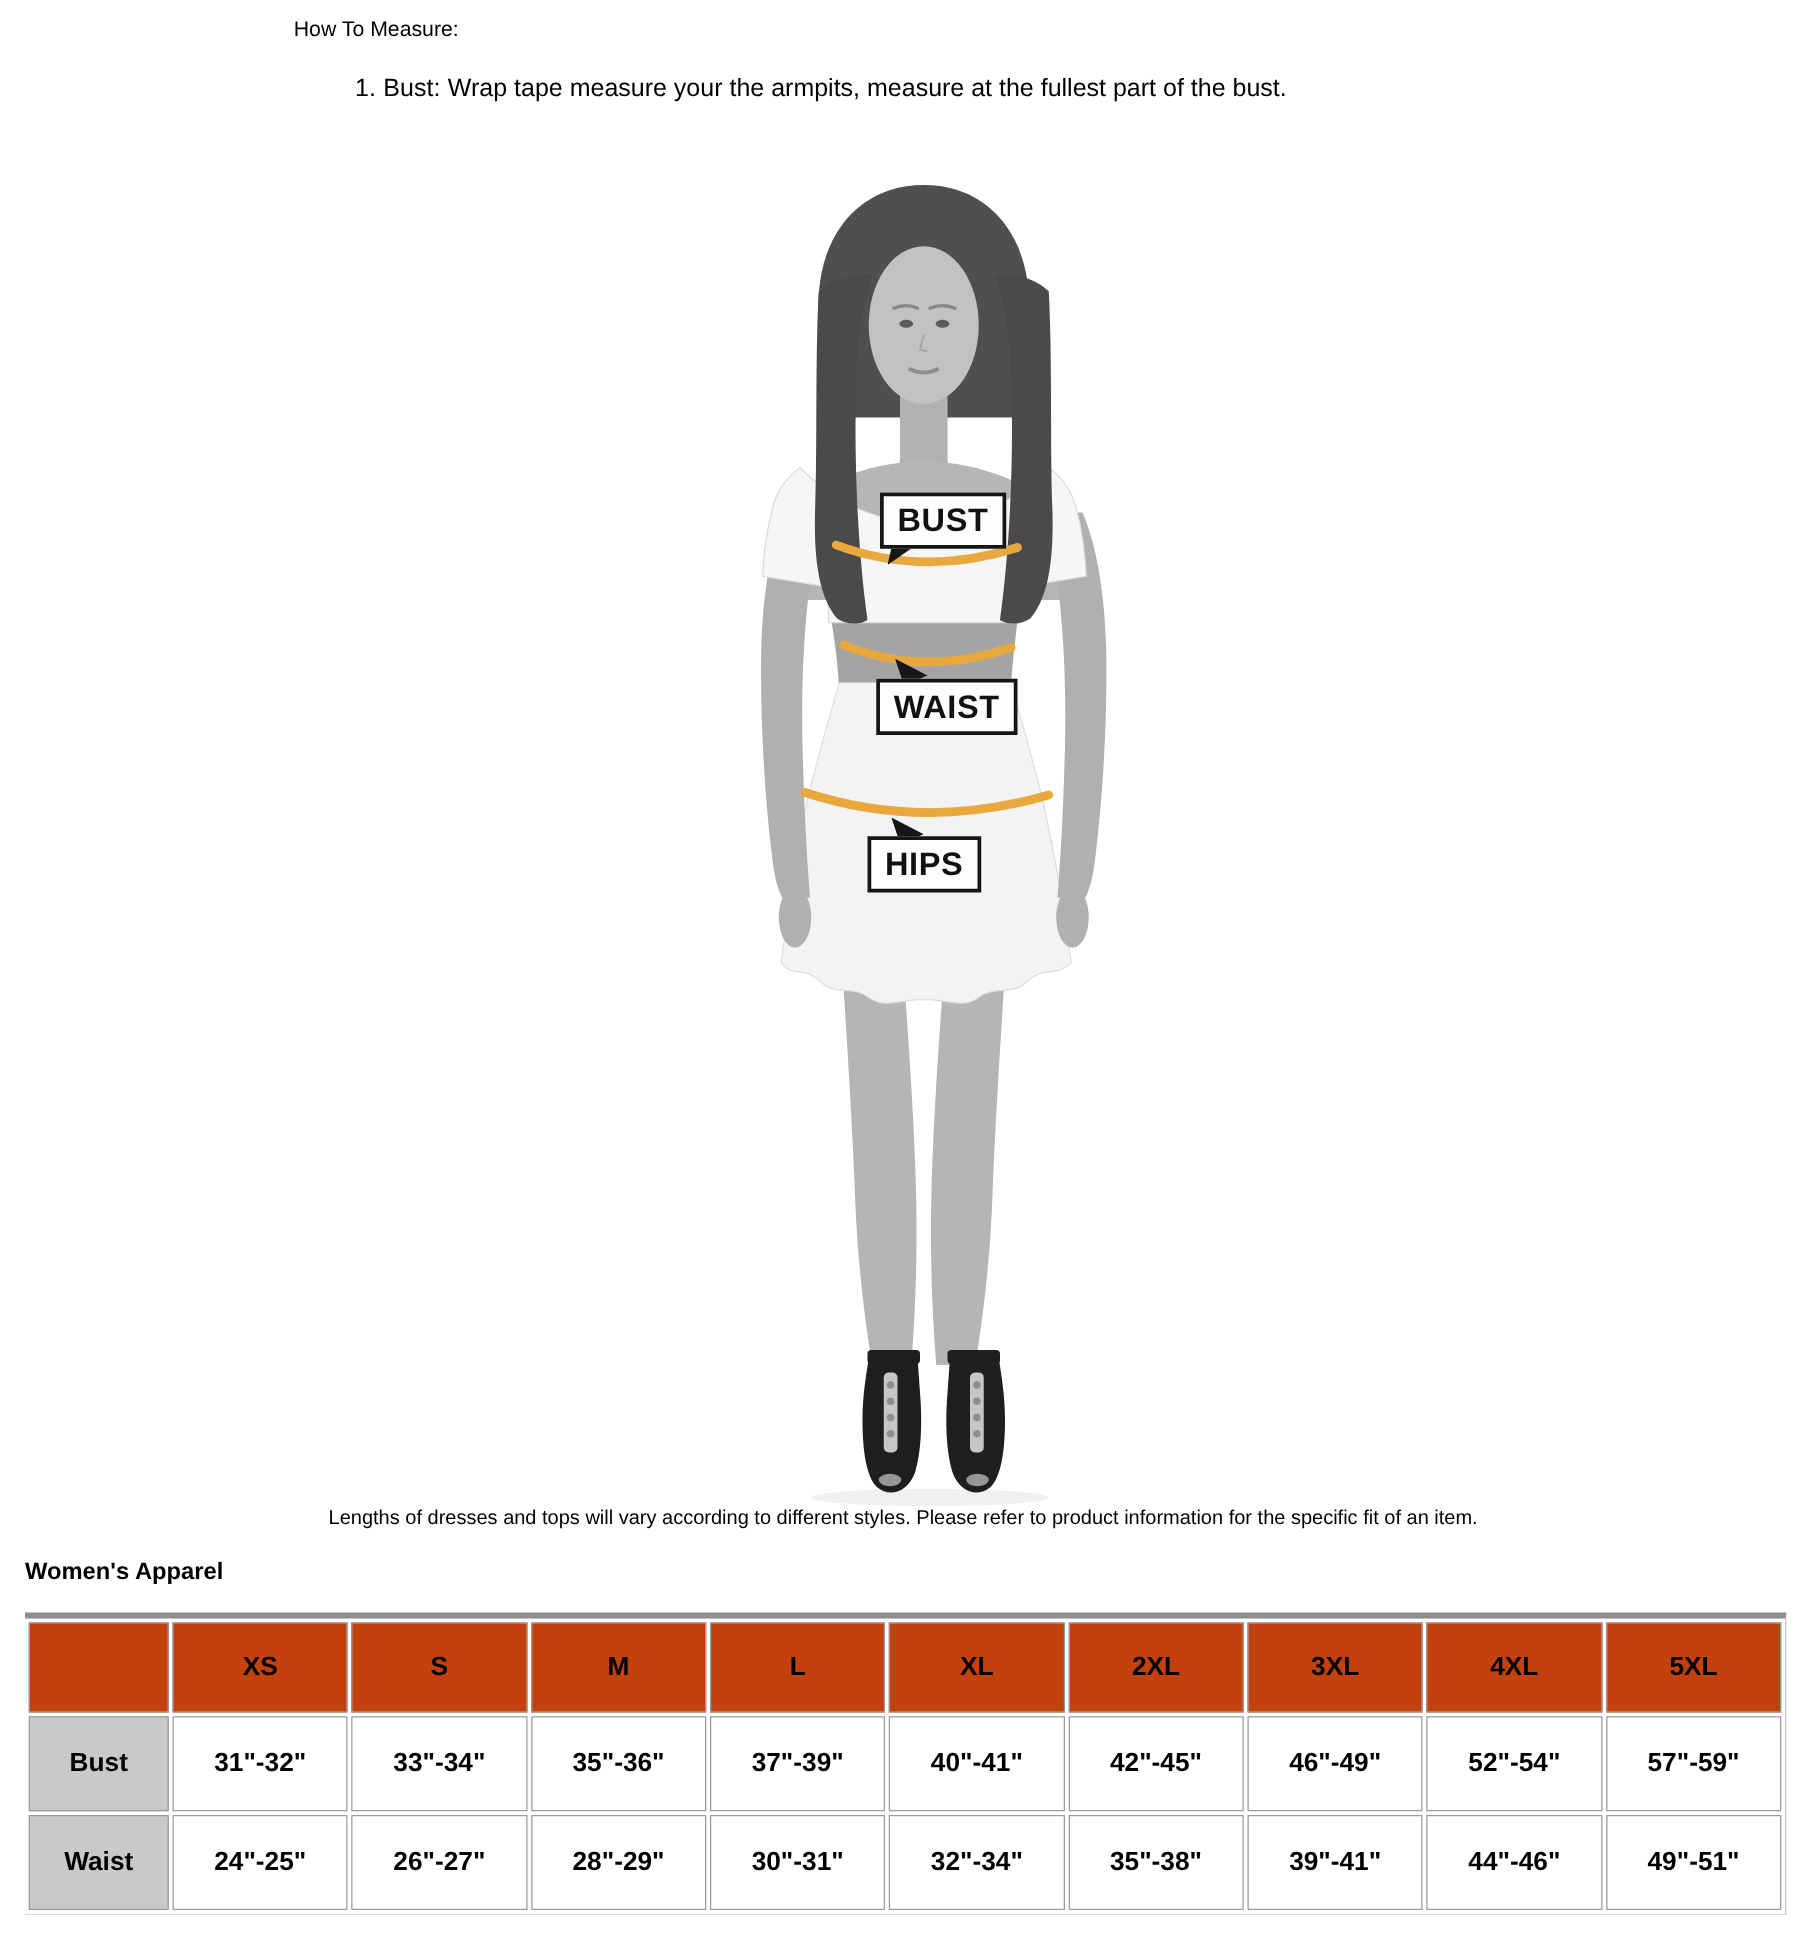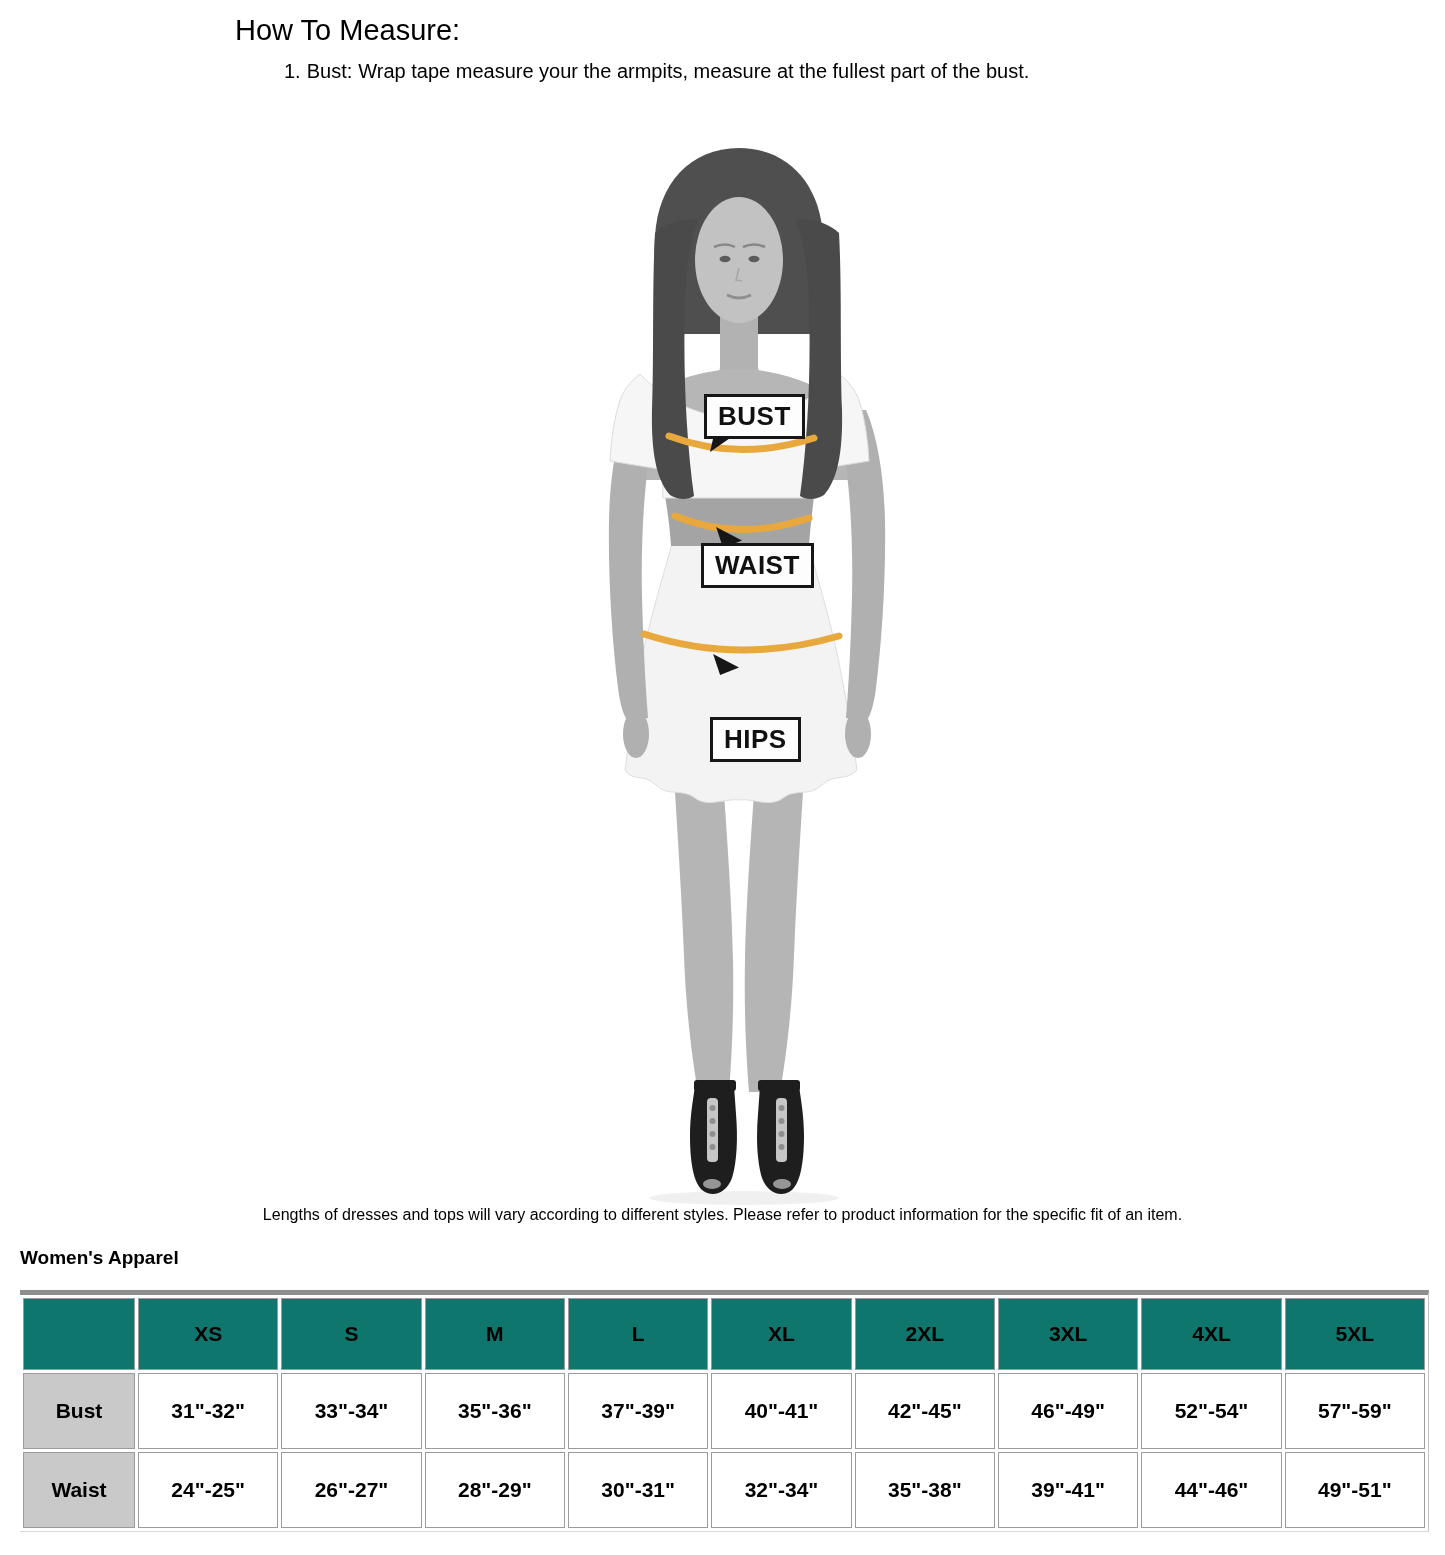--- a/index.html
+++ b/index.html
@@ -1,21 +1,21 @@
 <!DOCTYPE html>
 <html><head>
 <meta charset="utf-8">
 <style>
   html,body{margin:0;padding:0;background:#fff;}
   body{
     width:1445px;height:1555px;position:relative;overflow:hidden;
     font-family:"Liberation Sans", sans-serif;color:#000;
   }
   
-  .htm-title{position:absolute;left:235px;top:14px;font-size:29px;}
+  .htm-title{position:absolute;left:235px;top:14px;font-size:17px;}
   .steps{position:absolute;left:284px;top:58px;font-size:20px;line-height:26px;}
   .step{white-space:nowrap;}
   .step .num{margin-right:6px;}
   .step .lbl{font-weight:normal;margin-right:6px;}
   
   .figure-wrap{position:absolute;left:562px;top:148px;width:370px;height:1060px;}
   .figure-wrap svg{position:absolute;left:0;top:0;}
   .m-label{
     position:absolute;background:#fdfdfd;border:3px solid #161616;
     font-size:26px;font-weight:bold;line-height:1;letter-spacing:.5px;
@@ -33,21 +33,21 @@
     border-top:5px solid #8e8e8e;border-right:1px solid #c4c4c4;border-bottom:1px solid #d9d9d9;
   }
   table.size{
     width:100%;table-layout:fixed;border-collapse:separate;border-spacing:3px;
     background:#fff;
   }
   table.size th,table.size td{
     border:1px solid #9b9b9b;text-align:center;vertical-align:middle;
     font-size:21px;font-weight:bold;color:#000;
   }
-  table.size thead th{background:#0f766e;height:68px;}
+  table.size thead th{background:#c2410c;height:68px;}
   table.size td{background:#fff;height:72px;}
   table.size td.rowlab{background:#c9c9c9;}
 </style>
 </head>
 <body>
 
 <div class="htm-title">How To Measure:</div>
 
 <div class="steps">
   <div class="step">
@@ -115,21 +115,21 @@
     <path d="M82,486 Q177,517 277,488" fill="none" stroke-width="7" stroke-linecap="round" stroke="#E8A83E"></path>
   </svg>
 
   <div class="ptr ptr-bust" style="left:148px;top:283px;"></div>
   <div class="m-label" style="left:142px;top:246px;">BUST</div>
 
   <div class="ptr ptr-up" style="left:153px;top:379px;"></div>
   <div class="m-label" style="left:139px;top:395px;">WAIST</div>
 
   <div class="ptr ptr-up" style="left:150px;top:506px;"></div>
-  <div class="m-label" style="left:148px;top:521px;margin-top:48px;">HIPS</div>
+  <div class="m-label" style="left:132px;top:521px;">HIPS</div>
 </div>
 
 <div class="note">Lengths of dresses and tops will vary according to different styles. Please refer to product information for the specific fit of an item.</div>
 
 <div class="chart-title">Women's Apparel</div>
 
 <div class="table-wrap">
   <table class="size">
     <colgroup>
       <col style="width:112px;">

